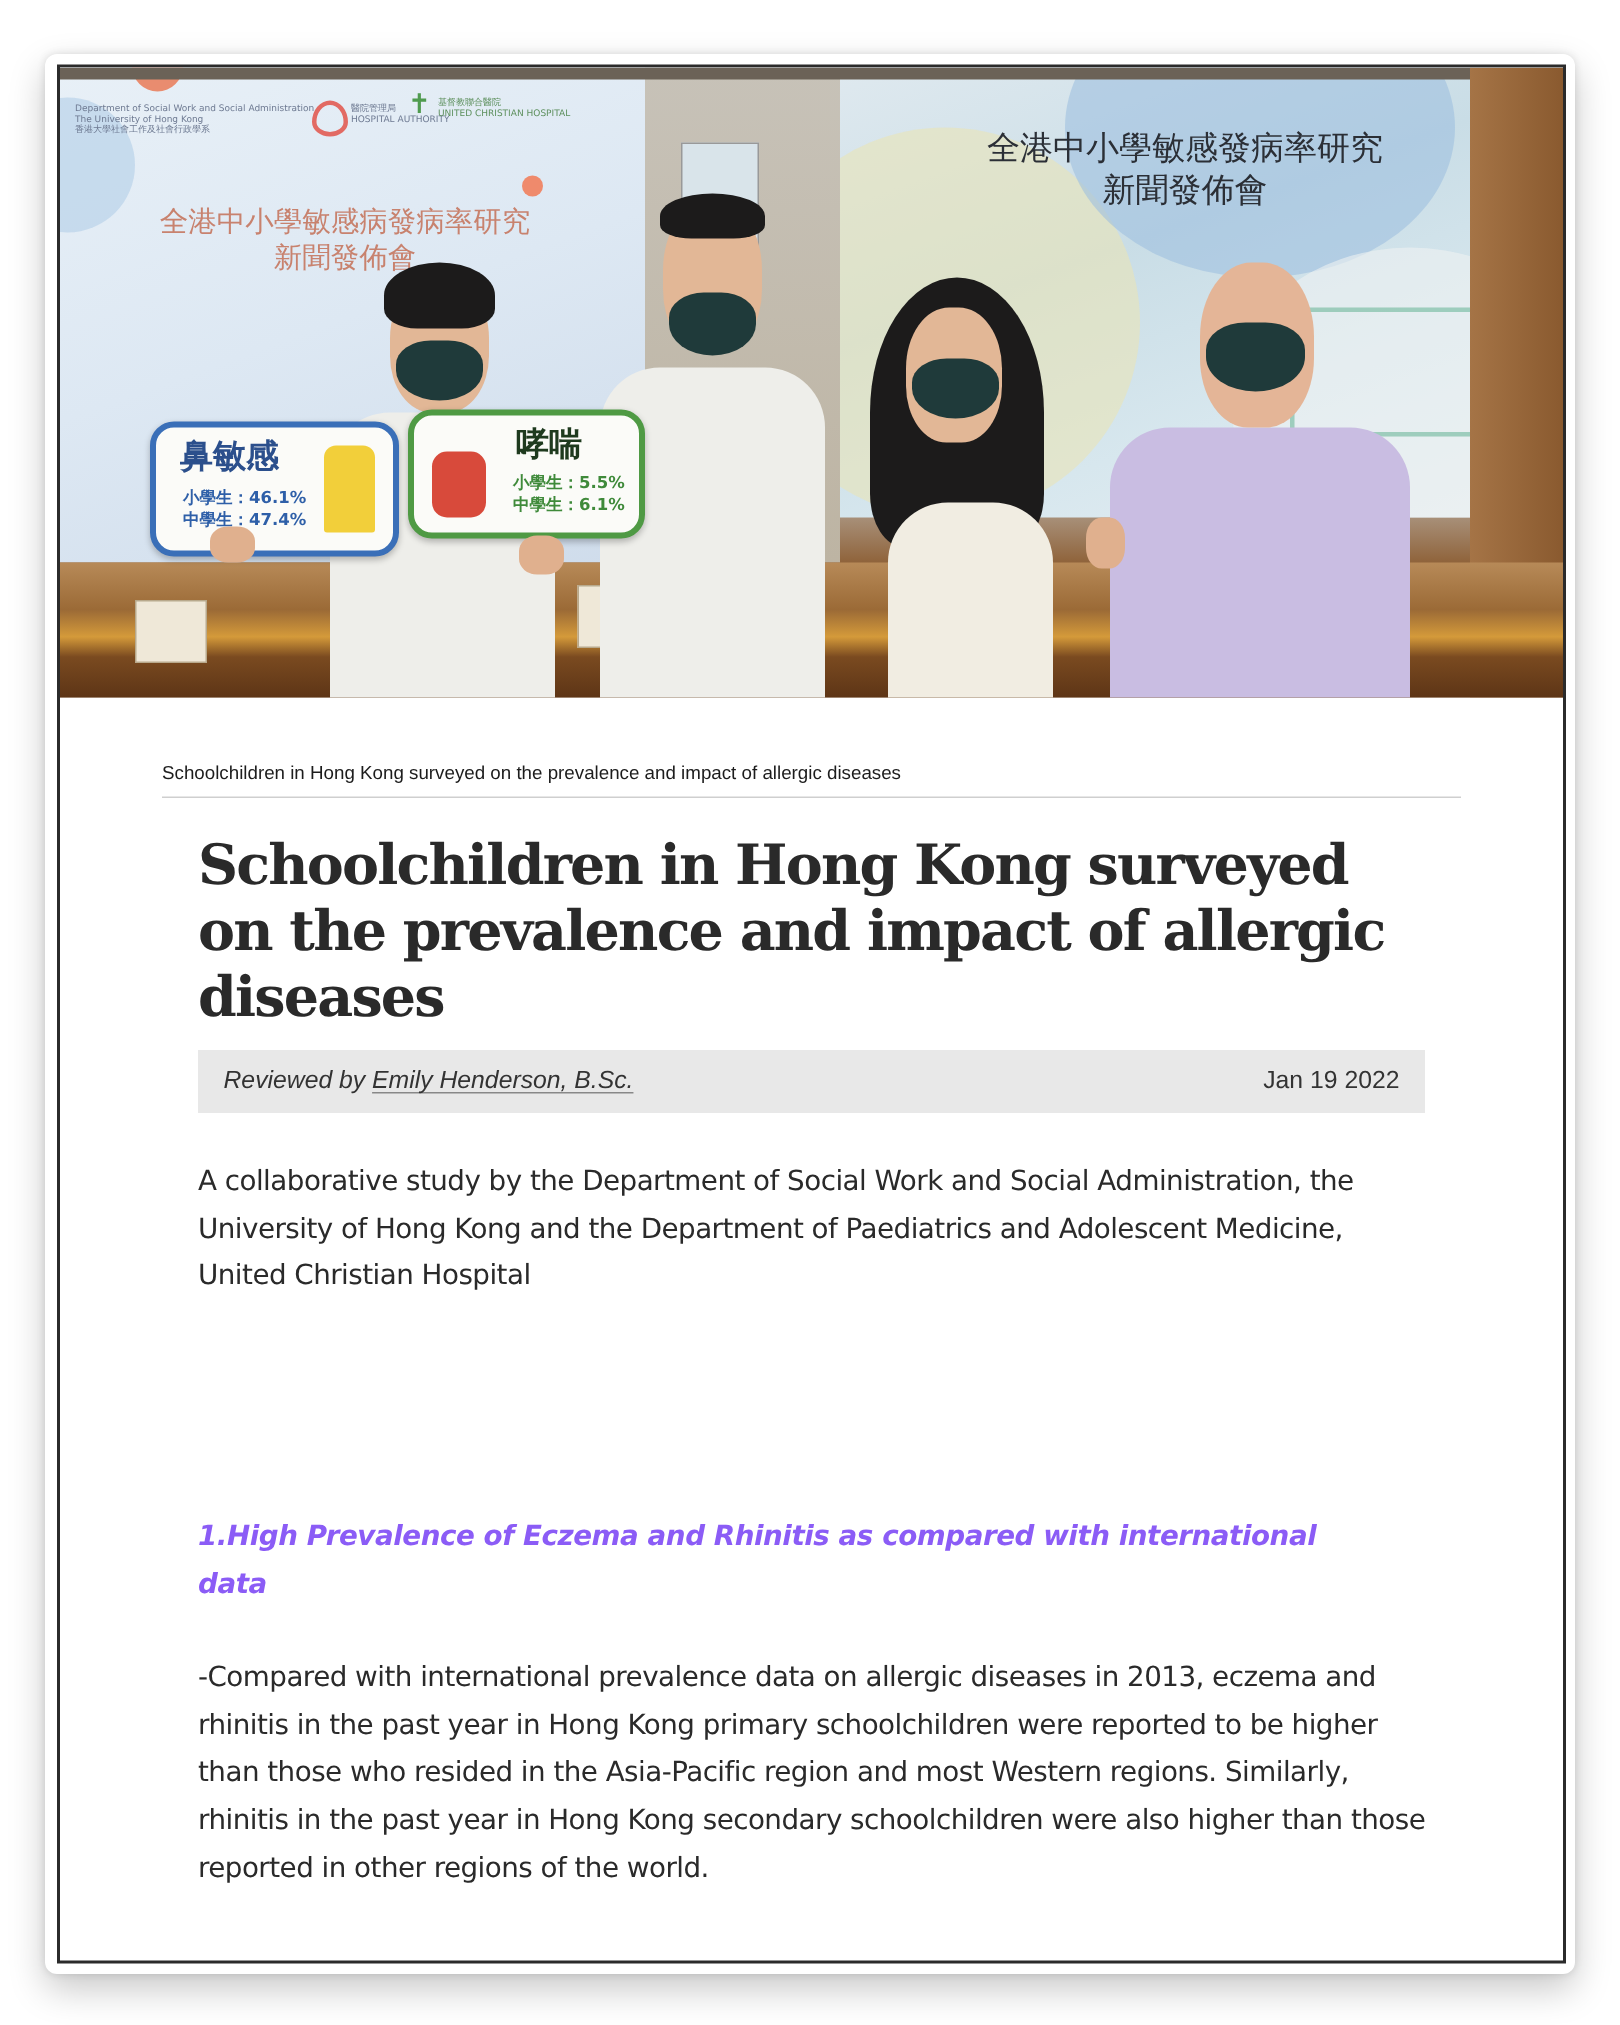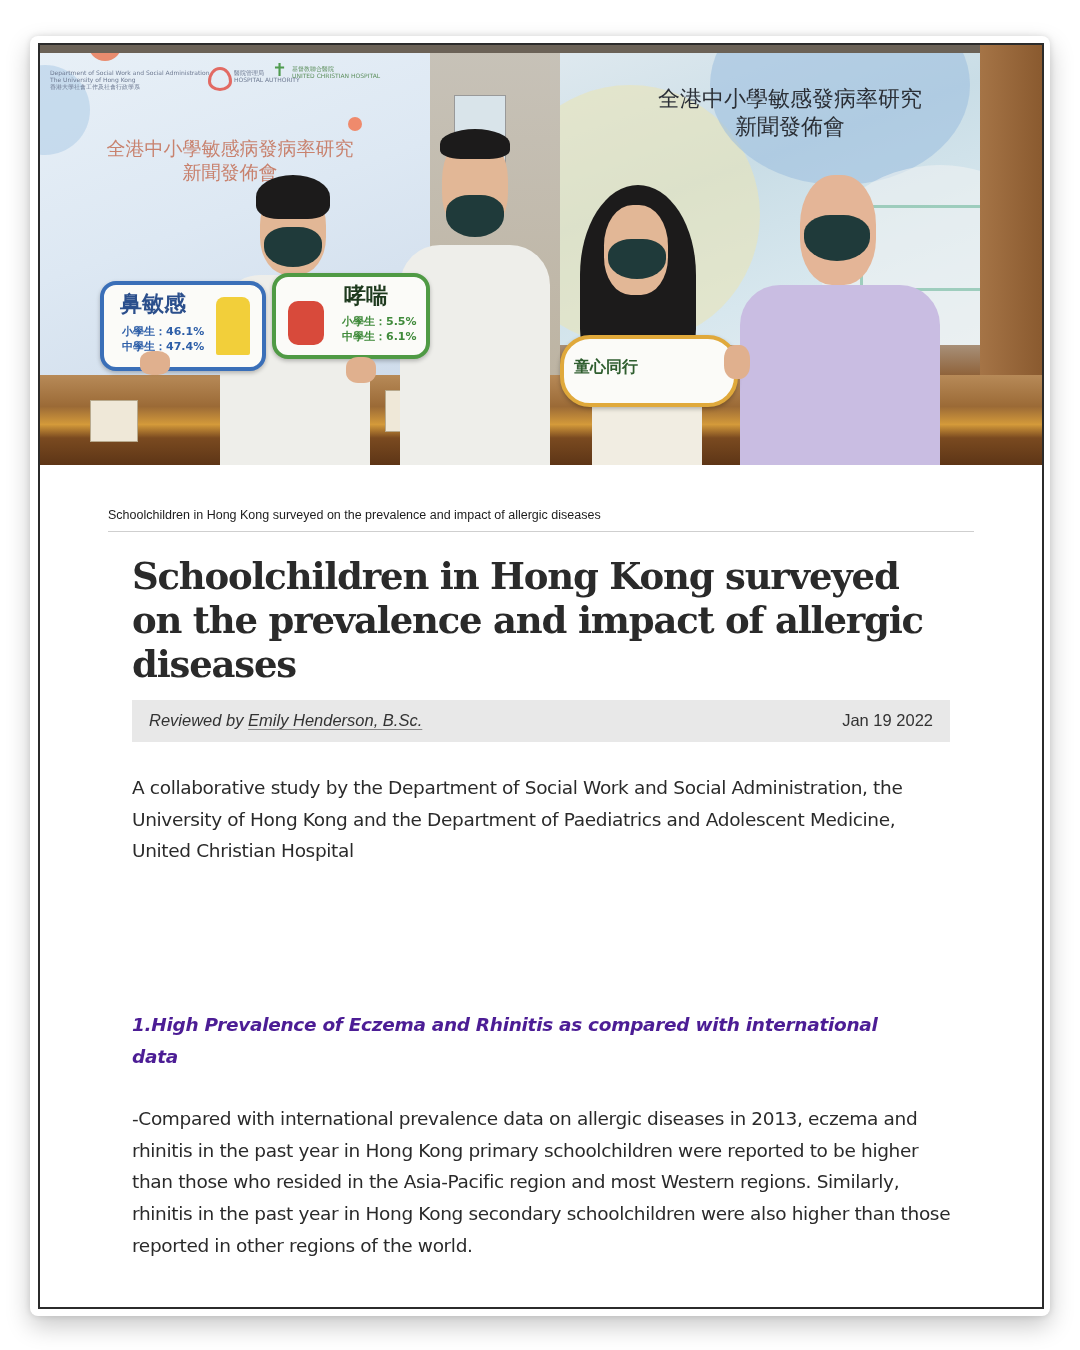--- a/index.html
+++ b/index.html
@@ -96,21 +96,21 @@
     letter-spacing: -0.35px;
   }
   .subhead {
     position: absolute; left: 92px; top: 843px; width: 820px; margin: 0;
     font-family: "DejaVu Sans", sans-serif; font-weight: bold; font-size: 27.5px; line-height: 33px; color: #2a2a2a;
     letter-spacing: -0.4px;
   }
   .section-title {
     position: absolute; left: 92px; top: 964px; width: 760px; margin: 0;
     font-family: "DejaVu Sans", sans-serif; font-weight: bold; font-style: italic; font-size: 18.5px; line-height: 31.5px;
-    color: #4c1d95; letter-spacing: -0.3px;
+    color: #8b5cf6; letter-spacing: -0.3px;
   }
   .body-text {
     position: absolute; left: 92px; top: 1058px; width: 820px; margin: 0;
     font-family: "DejaVu Sans", sans-serif; font-size: 18.5px; line-height: 31.7px; color: #2a2a2a;
     letter-spacing: -0.35px;
   }
 </style>
 </head>
 <body>
 
@@ -184,23 +184,20 @@
       <div class="stat" style="left:18px;top:40px;color:#2e5fa8">小學生：46.1%
 中學生：47.4%</div>
       <div style="position:absolute;left:112px;top:12px;width:34px;height:58px;background:#f2cf3a;border-radius:8px 8px 2px 2px"></div>
     </div>
     <div class="sign" style="left:232px;top:228px;width:150px;height:78px;border:4px solid #4f9a44">
       <div class="big" style="left:68px;top:4px;font-size:22px;color:#1e3a1e">哮喘</div>
       <div class="stat" style="left:66px;top:38px;color:#3f8a3a">小學生：5.5%
 中學生：6.1%</div>
       <div style="position:absolute;left:12px;top:24px;width:36px;height:44px;background:#d84a3b;border-radius:10px"></div>
     </div>
-    <div class="sign" style="left:520px;top:290px;width:170px;height:64px;border:4px solid #e0a93b;border-radius:30px">
-      <div class="big" style="left:10px;top:18px;font-size:16px;color:#2f5e2f">童心同行</div>
-    </div>
     <div class="hand" style="left:100px;top:306px;width:30px;height:24px"></div>
     <div class="hand" style="left:306px;top:312px;width:30px;height:26px"></div>
     <div class="hand" style="left:684px;top:300px;width:26px;height:34px"></div>
   </div>
 
   <div class="caption">Schoolchildren in Hong Kong surveyed on the prevalence and impact of allergic diseases</div>
   <div class="caption-rule"></div>
 
   <h1 class="headline">Schoolchildren in Hong Kong surveyed on the prevalence and impact of allergic diseases</h1>
 

